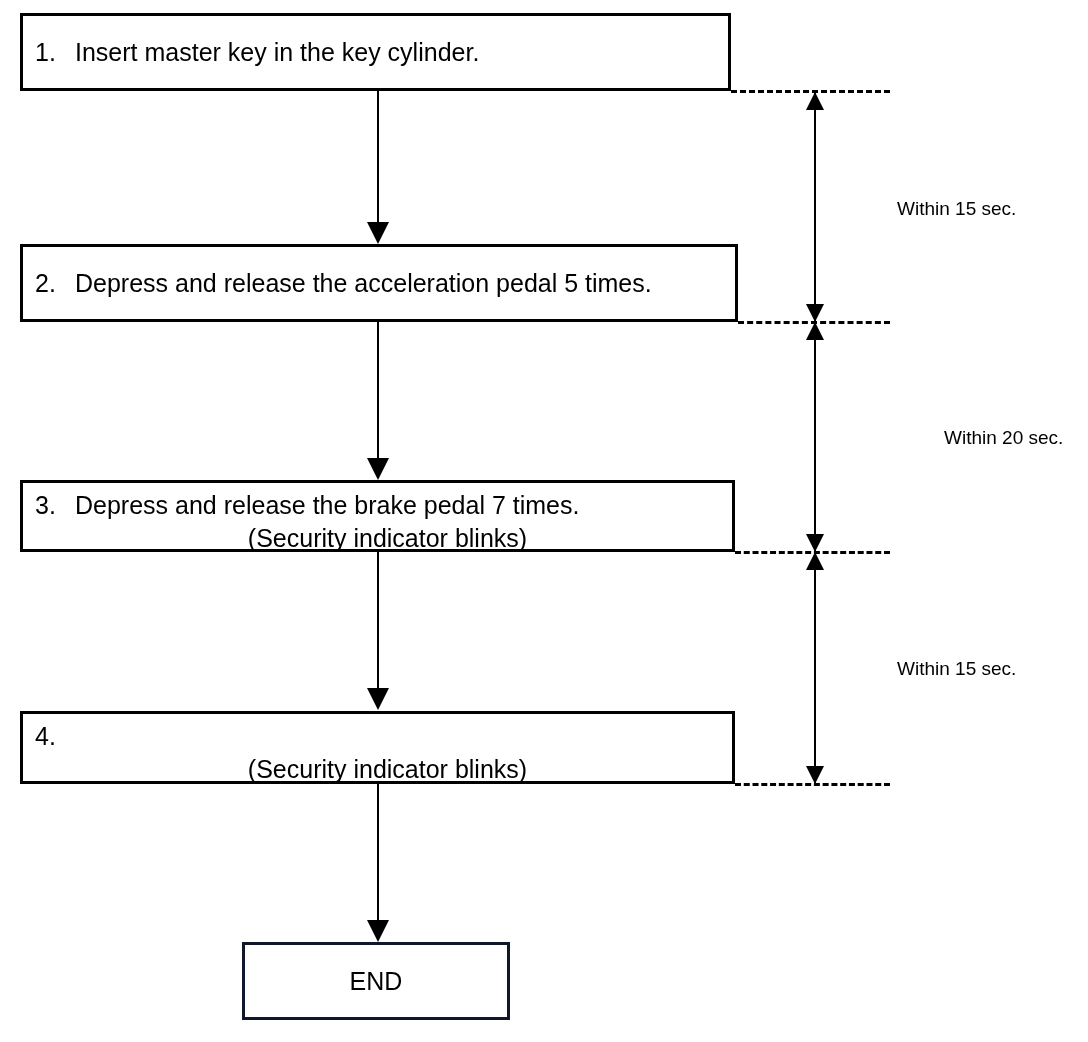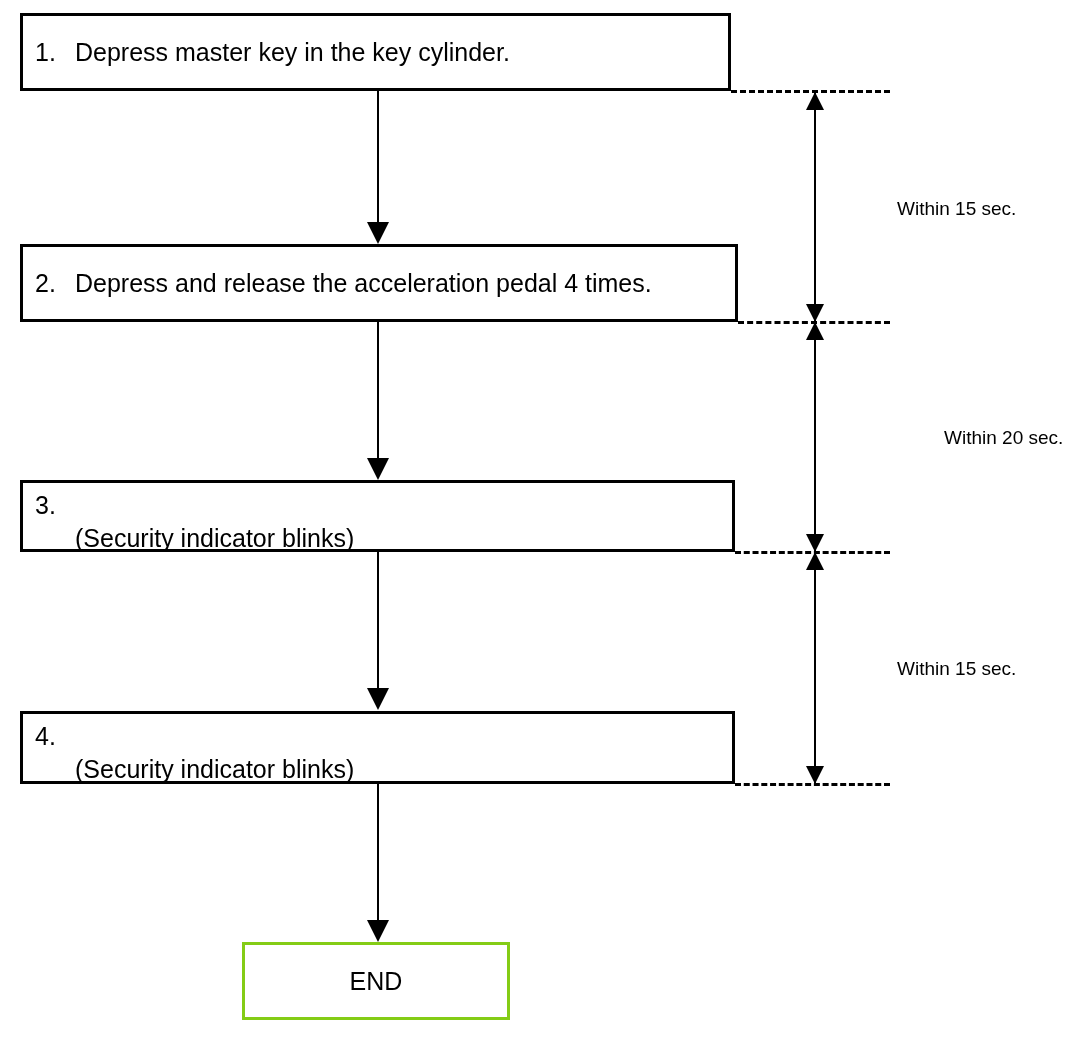--- a/index.html
+++ b/index.html
@@ -37,31 +37,32 @@
     line-height: 33px;
     white-space: pre;
     padding-left: 12px;
   }
   .step-num {
     display: inline-block;
     min-width: 40px;
     flex: none;
   }
   .step-sub {
-    padding-left: 52px;
+    padding-left: 20px;
     font-size: 25px;
     line-height: 33px;
     white-space: pre;
+    text-align: center;
   }
 
   
   .end-box {
     position: absolute;
     box-sizing: border-box;
-    border: 3px solid #84cc16;
+    border: 3px solid #0f172a;
     background: #ffffff;
     display: flex;
     flex-direction: column;
     align-items: center;
     justify-content: center;
     font-size: 25px;
     line-height: 34px;
   }
 
   
@@ -113,40 +114,41 @@
   }
 </style>
 </head>
 <body>
 
 <div id="page">
 
   <div class="step-box" style="left:20px; top:13px; width:711px; height:78px;">
     <div class="step-line">
       <span class="step-num">1.</span>
-      <span>Depress master key in the key cylinder.</span>
+      <span>Insert master key in the key cylinder.</span>
     </div>
   </div>
 
   <div class="vline" style="left:377px; top:91px; height:133px;"></div>
   <div class="arrow-down" style="left:367px; top:222px;"></div>
 
   <div class="step-box" style="left:20px; top:244px; width:718px; height:78px;">
     <div class="step-line">
       <span class="step-num">2.</span>
-      <span>Depress and release the acceleration pedal 4 times.</span>
+      <span>Depress and release the acceleration pedal 5 times.</span>
     </div>
   </div>
 
   <div class="vline" style="left:377px; top:322px; height:140px;"></div>
   <div class="arrow-down" style="left:367px; top:458px;"></div>
 
   <div class="step-box" style="left:20px; top:480px; width:715px; height:72px; justify-content:flex-start; padding-top:6px;">
     <div class="step-line">
       <span class="step-num">3.</span>
+      <span>Depress and release the brake pedal 7 times.</span>
     </div>
     <div class="step-sub">(Security indicator blinks)</div>
   </div>
 
   <div class="vline" style="left:377px; top:552px; height:140px;"></div>
   <div class="arrow-down" style="left:367px; top:688px;"></div>
 
   <div class="step-box" style="left:20px; top:711px; width:715px; height:73px; justify-content:flex-start; padding-top:6px;">
     <div class="step-line">
       <span class="step-num">4.</span>

